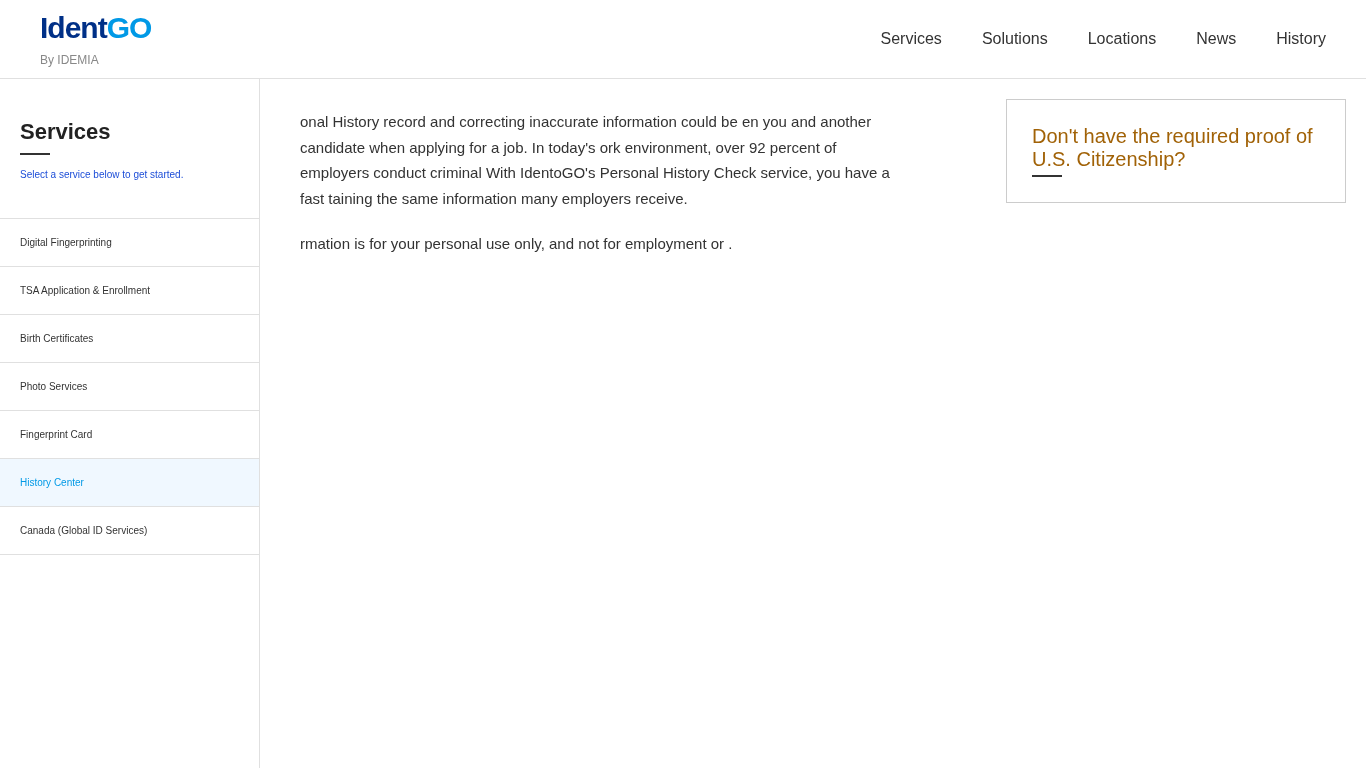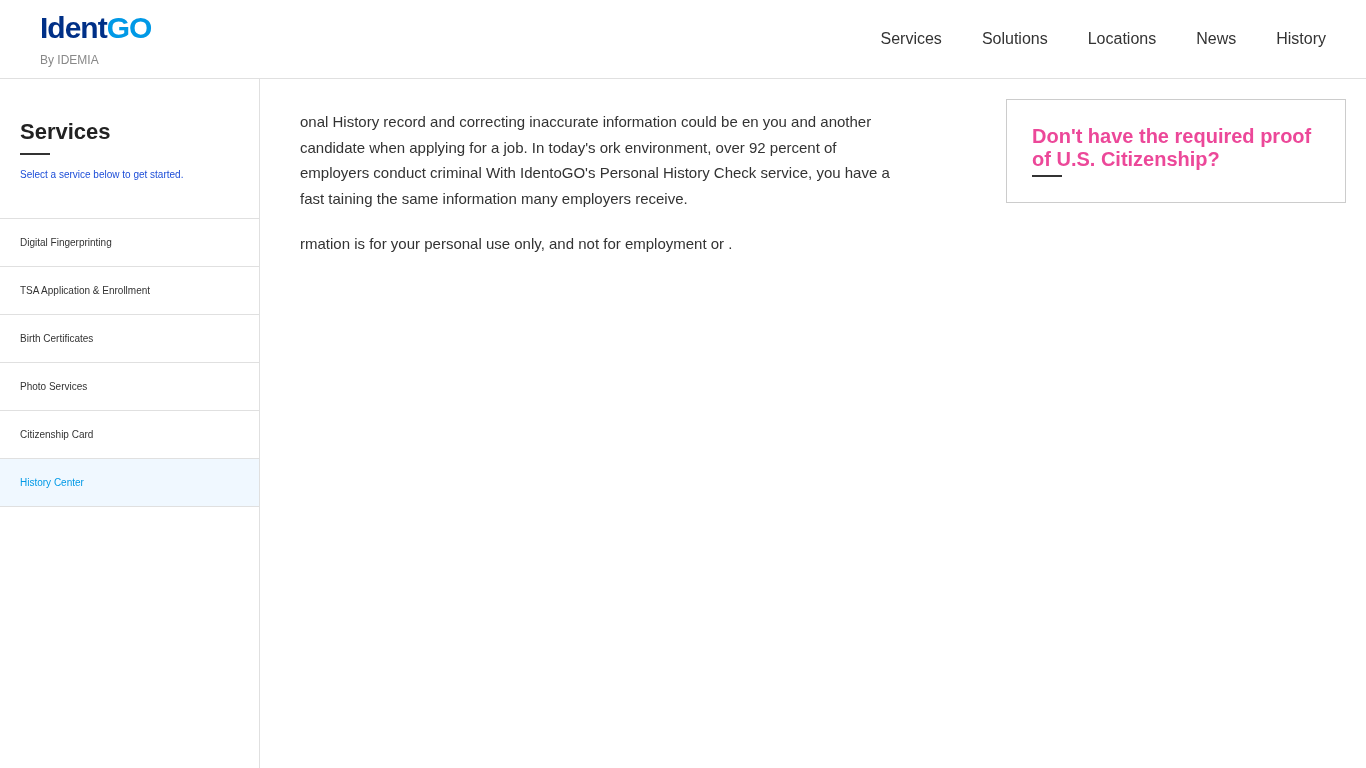--- a/index.html
+++ b/index.html
@@ -148,22 +148,22 @@
       outline: none;
     }
 
     .citizenship-card {
       border: 1px solid #ccc;
       padding: 25px;
       background: #fff;
     }
     .citizenship-title {
       font-size: 20px;
-      font-weight: bold;
-      color: #ec4899;
+      font-weight: normal;
+      color: #a16207;
       margin-bottom: 4px;
     }
     .citizenship-underline {
       width: 30px;
       height: 2px;
       background: #333;
       margin-bottom: 0;
     }
 
     
@@ -220,22 +220,23 @@
     <div class="sidebar-header">
       <div class="sidebar-title">Services</div>
       <div class="sidebar-title-underline"></div>
       <div class="sidebar-subtitle">Select a service below to get started.</div>
     </div>
     <nav class="sidebar-nav">
       <a class="sidebar-nav-item">Digital Fingerprinting</a>
       <a class="sidebar-nav-item">TSA Application &amp; Enrollment</a>
       <a class="sidebar-nav-item">Birth Certificates</a>
       <a class="sidebar-nav-item">Photo Services</a>
-      <a class="sidebar-nav-item">Citizenship Card</a>
+      <a class="sidebar-nav-item">Fingerprint Card</a>
       <a class="sidebar-nav-item active">History Center</a>
+      <a class="sidebar-nav-item">Canada (Global ID Services)</a>
     </nav>
   </aside>
 
   <main class="main-content">
     <div class="content-text">
       <p>onal History record and correcting inaccurate information could be en you and another candidate when applying for a job. In today's ork environment, over 92 percent of employers conduct criminal With IdentoGO's Personal History Check service, you have a fast taining the same information many employers receive.</p>
       <p>rmation is for your personal use only, and not for employment or .</p>
     </div>
   </main>
 

